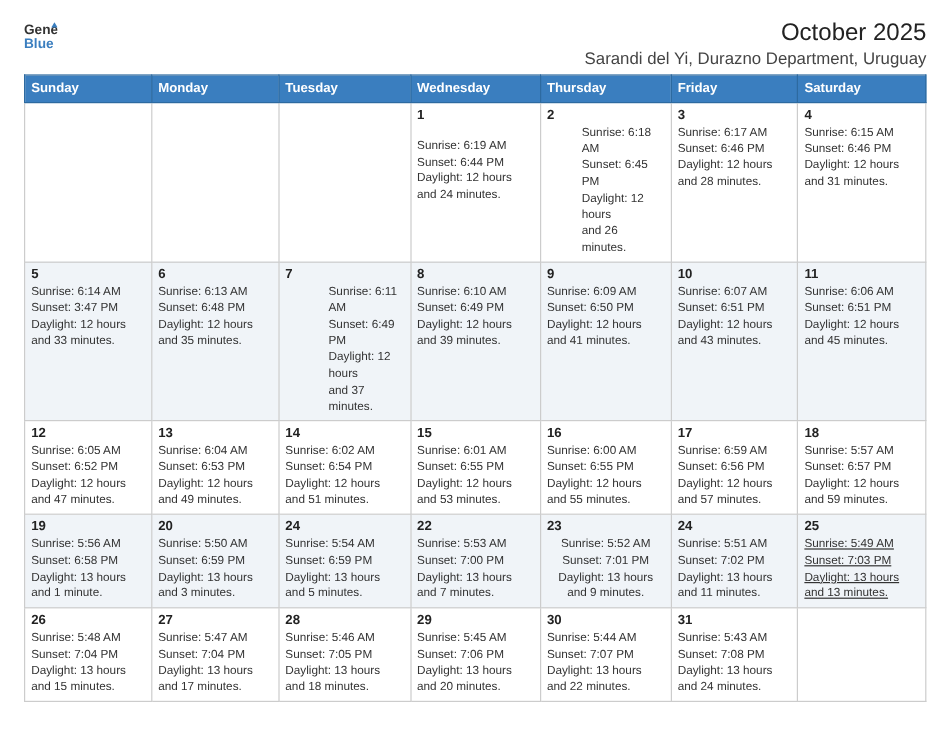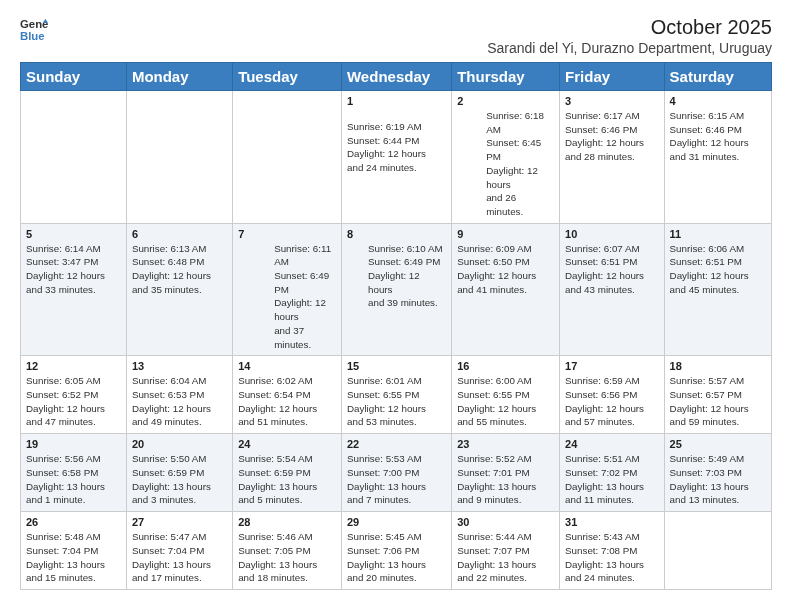--- a/index.html
+++ b/index.html
@@ -49,21 +49,21 @@
     .calendar {
       width: 100%;
       border-collapse: collapse;
       border: 1px solid #ccc;
       font-size: 10.5px;
     }
     .calendar thead tr th {
       background: #3a7ebf;
       color: #fff;
       font-weight: bold;
-      font-size: 15px;
+      font-size: 11px;
       text-align: left;
       padding: 5px 5px;
       border: 1px solid #2d6aa0;
     }
     .calendar tbody tr td {
       border: 1px solid #ccc;
       vertical-align: top;
       padding: 4px 5px;
       width: 113px;
       height: 78px;
@@ -168,21 +168,21 @@
           </td>
           <td>
             <div class="day-num">7</div>
             <div class="day-info" style="white-space: pre-line; margin-left: 36px;">Sunrise: 6:11 AM
 Sunset: 6:49 PM
 Daylight: 12 hours
 and 37 minutes.</div>
           </td>
           <td>
             <div class="day-num">8</div>
-            <div class="day-info" style="white-space: pre-line; margin-left: 21px;">Sunrise: 6:10 AM
+            <div class="day-info" style="white-space: pre-line;">Sunrise: 6:10 AM
 Sunset: 6:49 PM
 Daylight: 12 hours
 and 39 minutes.</div>
           </td>
           <td>
             <div class="day-num">9</div>
             <div class="day-info" style="white-space: pre-line;">Sunrise: 6:09 AM
 Sunset: 6:50 PM
 Daylight: 12 hours
 and 41 minutes.</div>
@@ -277,35 +277,35 @@
           </td>
           <td>
             <div class="day-num">22</div>
             <div class="day-info" style="white-space: pre-line;">Sunrise: 5:53 AM
 Sunset: 7:00 PM
 Daylight: 13 hours
 and 7 minutes.</div>
           </td>
           <td>
             <div class="day-num">23</div>
-            <div class="day-info" style="white-space: pre-line;">Sunrise: 5:52 AM
+            <div class="day-info" style="white-space: pre-line; text-align: center;">Sunrise: 5:52 AM
 Sunset: 7:01 PM
 Daylight: 13 hours
 and 9 minutes.</div>
           </td>
           <td>
             <div class="day-num">24</div>
             <div class="day-info" style="white-space: pre-line;">Sunrise: 5:51 AM
 Sunset: 7:02 PM
 Daylight: 13 hours
 and 11 minutes.</div>
           </td>
           <td>
             <div class="day-num">25</div>
-            <div class="day-info" style="white-space: pre-line;">Sunrise: 5:49 AM
+            <div class="day-info" style="white-space: pre-line; text-decoration: underline;">Sunrise: 5:49 AM
 Sunset: 7:03 PM
 Daylight: 13 hours
 and 13 minutes.</div>
           </td>
         </tr>
         <tr>
           <td>
             <div class="day-num">26</div>
             <div class="day-info" style="white-space: pre-line;">Sunrise: 5:48 AM
 Sunset: 7:04 PM

